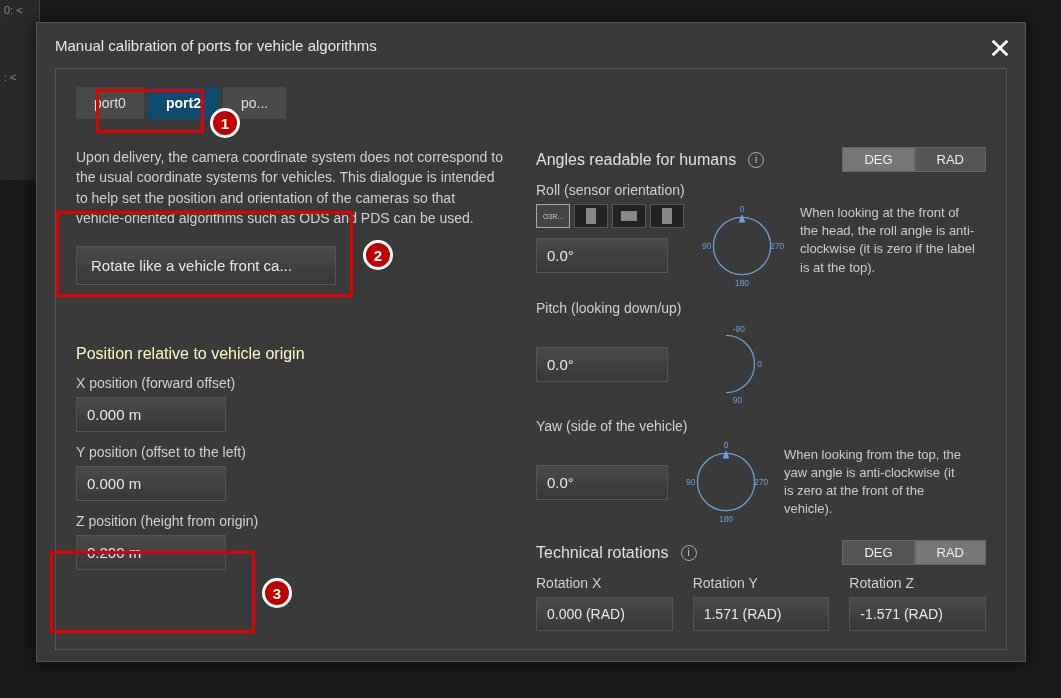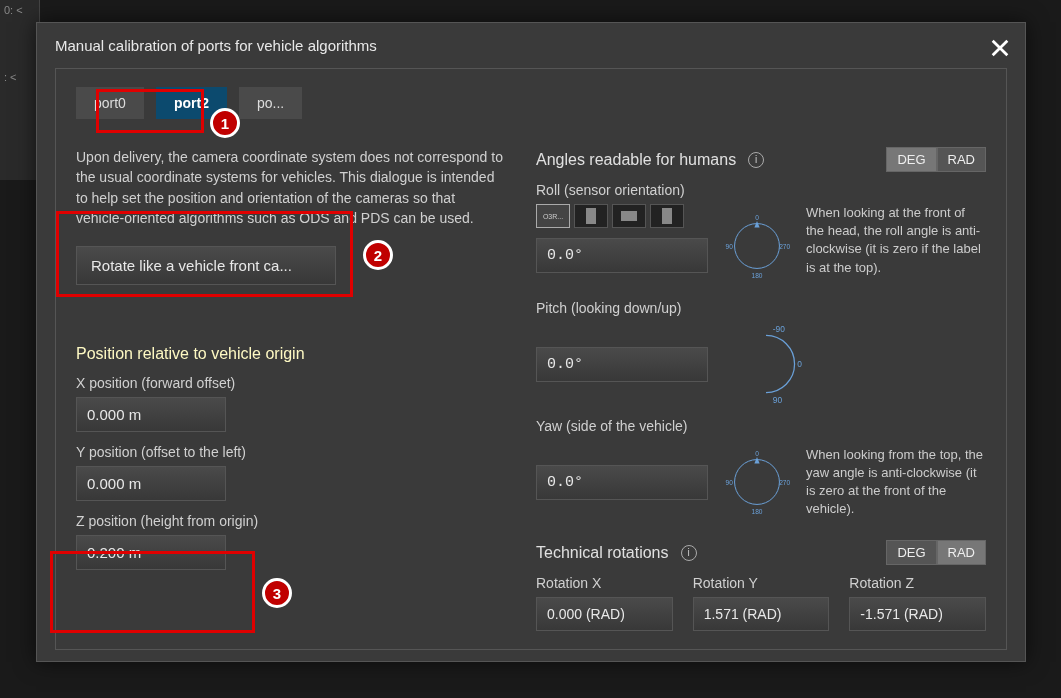--- a/index.html
+++ b/index.html
@@ -51,21 +51,21 @@
   .modal-body {
     padding: 0 18px 18px;
   }
   .inner-frame {
     border: 1px solid #555;
     padding: 18px 20px;
     position: relative;
   }
   .tabs {
     display: flex;
-    gap: 12px;
+    gap: 4px;
     position: relative;
   }
   .tab {
     background: #4a4a4a;
     padding: 8px 18px;
     color: #ddd;
     cursor: pointer;
     font-size: 14px;
   }
   .tab.active {
@@ -112,21 +112,21 @@
     margin-bottom: 6px;
   }
   .input {
     background: linear-gradient(#4a4a4a,#383838);
     border: 1px solid #555;
     color: #e8e8e8;
     padding: 8px 10px;
     width: 150px;
     font-size: 15px;
   }
-  .input-wide { width: 172px; font-family: Liberation Mono, monospace; }
+  .input-wide { width: 132px; }
   .angles-header {
     display: flex;
     align-items: center;
     gap: 12px;
     margin-bottom: 10px;
   }
   .angles-header h3 {
     font-size: 16px;
     font-weight: normal;
   }
@@ -139,21 +139,21 @@
     font-size: 10px;
     color: #ccc;
   }
   .unit-toggle {
     margin-left: auto;
     display: flex;
   }
   .ubtn {
     background: #555;
     color: #eee;
-    padding: 4px 10px;
+    padding: 4px 21px;
     font-size: 13px;
     cursor: pointer;
     border: 1px solid #666;
   }
   .ubtn.active { background: #777; }
   .roll-row {
     display: flex;
     gap: 16px;
     align-items: flex-start;
   }

